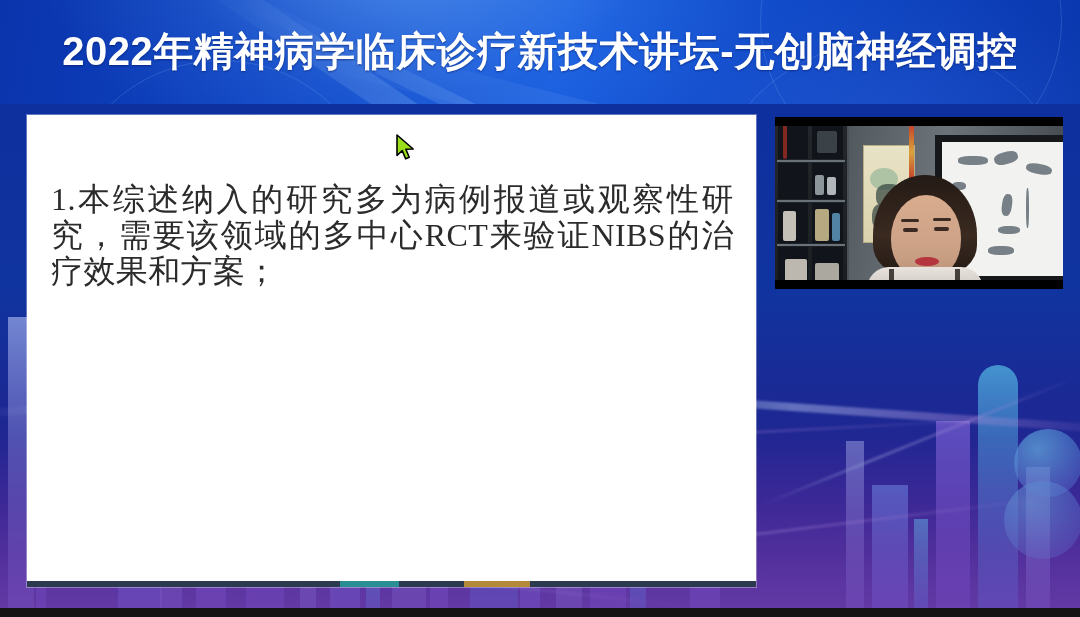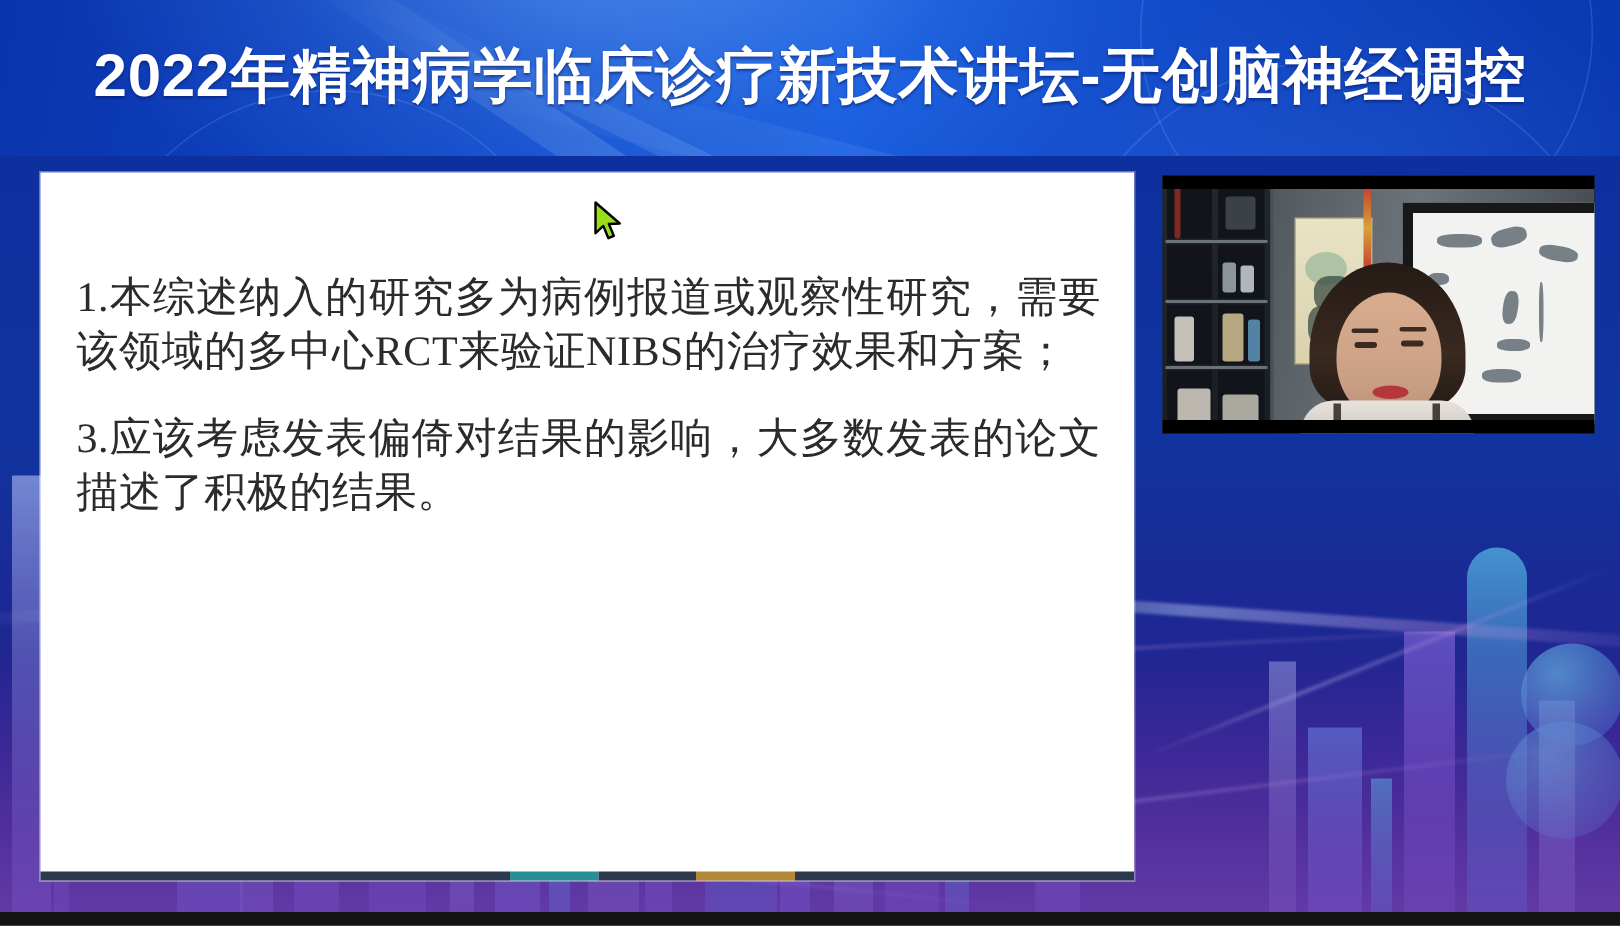--- a/index.html
+++ b/index.html
@@ -9,21 +9,21 @@
   }
   body {
     font-family: "Liberation Sans", "DejaVu Sans", sans-serif;
   }
 
   #stage {
     position: relative;
     width: 1080px;
     height: 617px;
     overflow: hidden;
-    background: #be185d;
+    background: #a16207;
   }
 
   
   #header {
     position: absolute;
     left: 0; top: 0;
     width: 1080px;
     height: 104px;
     background:
       radial-gradient(ellipse 520px 300px at 38% -40%, rgba(120,185,255,0.55) 0%, rgba(80,150,245,0.18) 45%, rgba(0,0,0,0) 72%),
@@ -143,21 +143,21 @@
     font-family: "Liberation Sans", "DejaVu Sans", sans-serif;
   }
   #slide-body {
     position: absolute;
     left: 24px;
     right: 22px;
     top: 66px;
   }
   .para {
     font-family: "Liberation Serif", "DejaVu Serif", serif;
-    font-size: 28px;
+    font-size: 32px;
     line-height: 36px;
     color: #2b2b2b;
     margin: 0 0 22px 0;
     letter-spacing: 0.4px;
     text-align: justify;
   }
   #slide-footer-bar {
     position: absolute;
     left: 0; bottom: 0;
     width: 100%;
@@ -383,21 +383,20 @@
       <div class="haze"></div>
     </div>
 
     <div id="bottom-letterbox"></div>
   </div>
 
   <div id="slide">
 
     <div id="slide-body">
       <p class="para">1.本综述纳入的研究多为病例报道或观察性研究，需要该领域的多中心RCT来验证NIBS的治疗效果和方案；</p>
-      <p class="para">3.应该考虑发表偏倚对结果的影响，大多数发表的论文描述了积极的结果。</p>
     </div>
 
     <div id="slide-footer-bar">
       <div class="fseg" style="width:43%; background:#2b3a4f;"></div>
       <div class="fseg" style="width:8%;  background:#2a8f95;"></div>
       <div class="fseg" style="width:9%;  background:#2b3a4f;"></div>
       <div class="fseg" style="width:9%;  background:#b48a3a;"></div>
       <div class="fseg" style="width:31%; background:#2b3a4f;"></div>
     </div>
   </div>

